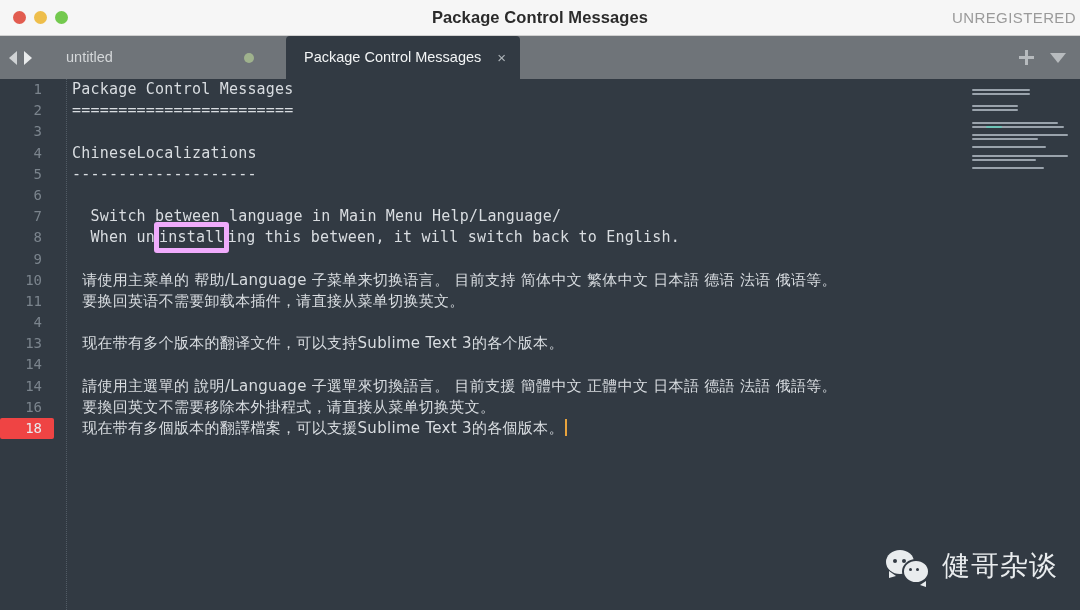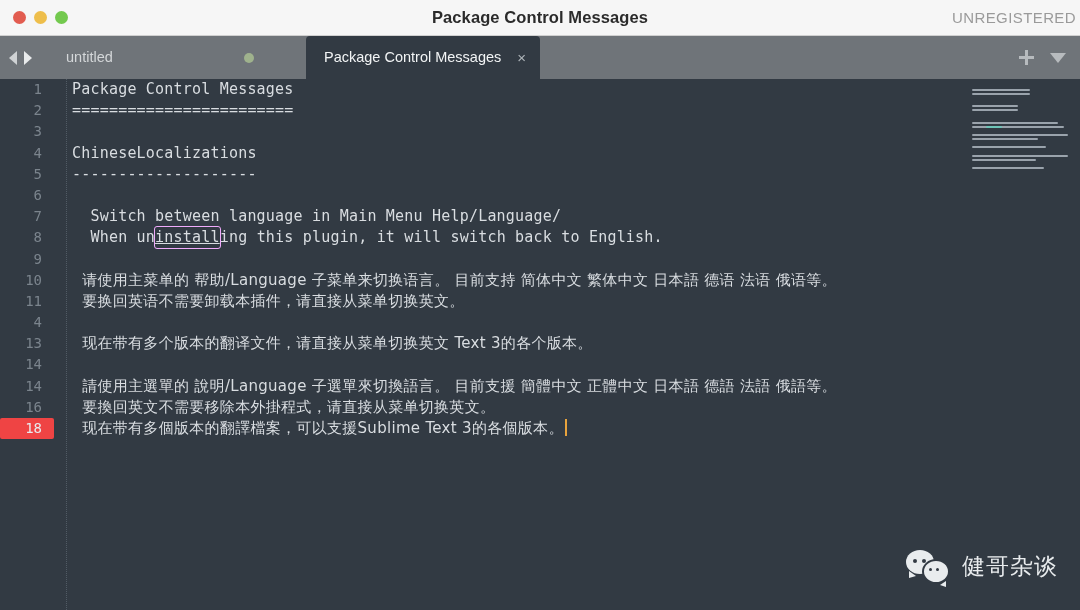--- a/index.html
+++ b/index.html
@@ -106,21 +106,20 @@
     border-left: 8px solid #e9ebec;
   }
 
   .tabs {
     position: absolute;
     left: 48px;
     top: 0;
     height: 43px;
     display: flex;
     align-items: stretch;
-    gap: 20px;
   }
   .tab {
     position: relative;
     display: flex;
     align-items: center;
     height: 43px;
     box-sizing: border-box;
     font-size: 14.5px;
     white-space: nowrap;
   }
@@ -239,25 +238,24 @@
     white-space: pre;
     letter-spacing: 0.2px;
   }
   .code.cjk {
     font-family: "DejaVu Sans", "Liberation Sans", sans-serif;
     font-size: 15px;
     letter-spacing: 0.3px;
   }
 
   .find-hl {
-    border: 1px solid #f0abfc;
+    border: 5px solid #f0abfc;
     border-radius: 3px;
     padding: 1px 0 2px 0;
     margin: 0 -1px;
-    text-decoration: underline;
   }
 
   .cursor {
     display: inline-block;
     width: 2px;
     height: 17px;
     background: #e8a33d;
     vertical-align: -3px;
     margin-left: 1px;
   }
@@ -327,21 +325,21 @@
     border-bottom: 2px solid transparent;
   }
   .eye {
     position: absolute;
     width: 4px; height: 4px;
     border-radius: 50%;
     background: #323a43;
   }
   .wm-text {
     font-family: "DejaVu Sans", "Liberation Sans", sans-serif;
-    font-size: 23px;
+    font-size: 28px;
     color: #e9ecee;
     letter-spacing: 1px;
     line-height: 1;
   }
 </style>
 </head>
 <body>
 
 <div id="app">
 
@@ -404,41 +402,41 @@
         <div class="row">
           <div class="gutter">6</div>
           <div class="code"></div>
         </div>
         <div class="row">
           <div class="gutter">7</div>
           <div class="code">  Switch between language in Main Menu Help/Language/</div>
         </div>
         <div class="row">
           <div class="gutter">8</div>
-          <div class="code"><span>  When un</span><span class="find-hl">install</span><span>ing this plugin, it will switch back to English.</span></div>
+          <div class="code"><span>  When un</span><span class="find-hl">install</span><span>ing this between, it will switch back to English.</span></div>
         </div>
         <div class="row">
           <div class="gutter">9</div>
           <div class="code"></div>
         </div>
         <div class="row">
           <div class="gutter">10</div>
           <div class="code cjk">  请使用主菜单的 帮助/Language 子菜单来切换语言。 目前支持 简体中文 繁体中文 日本語 德语 法语 俄语等。</div>
         </div>
         <div class="row">
           <div class="gutter">11</div>
           <div class="code cjk">  要换回英语不需要卸载本插件，请直接从菜单切换英文。</div>
         </div>
         <div class="row">
           <div class="gutter">4</div>
           <div class="code"></div>
         </div>
         <div class="row">
           <div class="gutter">13</div>
-          <div class="code cjk">  现在带有多个版本的翻译文件，请直接从菜单切换英文 Text 3的各个版本。</div>
+          <div class="code cjk">  现在带有多个版本的翻译文件，可以支持Sublime Text 3的各个版本。</div>
         </div>
         <div class="row">
           <div class="gutter">14</div>
           <div class="code"></div>
         </div>
         <div class="row">
           <div class="gutter">14</div>
           <div class="code cjk">  請使用主選單的 說明/Language 子選單來切換語言。 目前支援 簡體中文 正體中文 日本語 德語 法語 俄語等。</div>
         </div>
         <div class="row">

